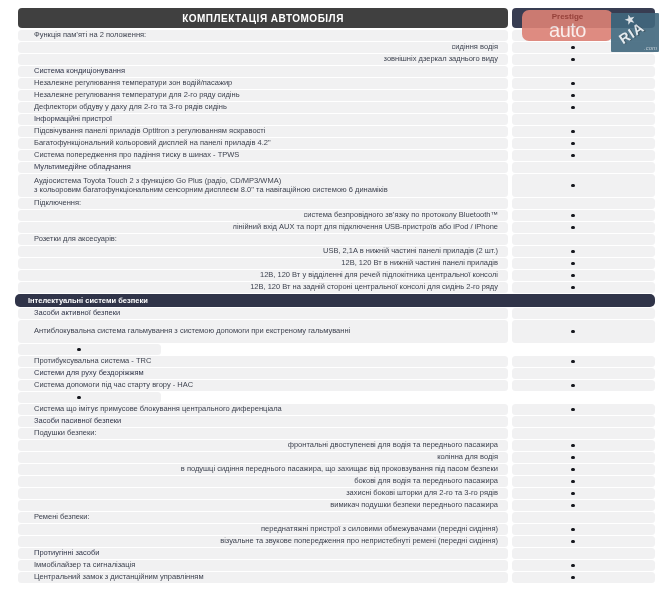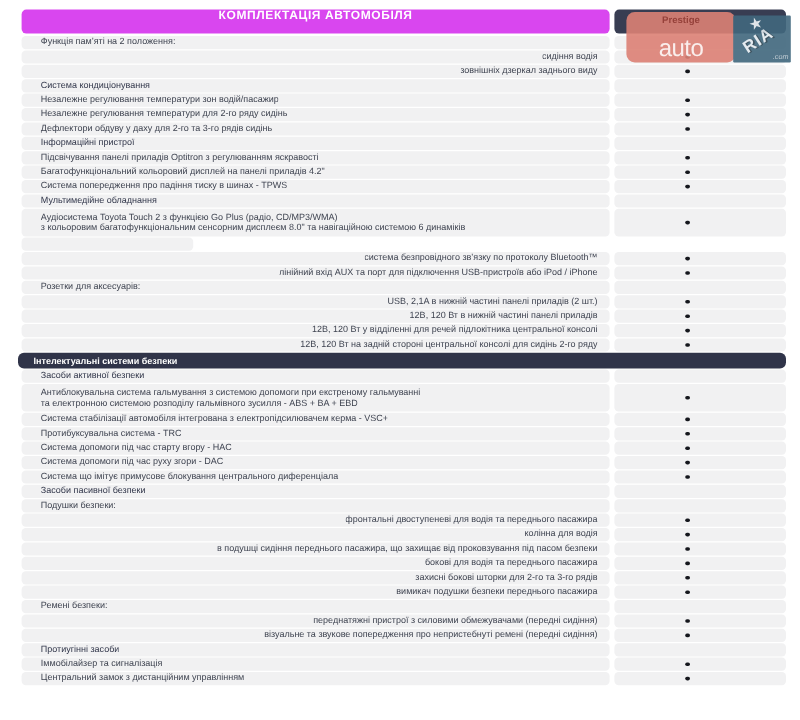--- a/index.html
+++ b/index.html
@@ -5,41 +5,41 @@
   html,body{margin:0;padding:0;}
   body{
     width:667px;height:600px;background:#ffffff;
     font-family:"Liberation Sans", sans-serif;
     position:relative;overflow:hidden;
     -webkit-font-smoothing:antialiased;
   }
   .page{position:absolute;inset:0;}
   
   .header-row{position:absolute;top:8px;left:18px;right:12px;height:20px;display:flex;gap:4px;}
-  .title-bar{flex:1;background:#d946ef;border-radius:4px;display:flex;justify-content:center;}
+  .title-bar{flex:1;background:#404040;border-radius:4px;display:flex;align-items:center;justify-content:center;}
   .title-bar span{color:#ffffff;font-size:10px;font-weight:bold;letter-spacing:.5px;}
   .col-header{width:143px;background:#383d52;border-radius:4px;}
   
   #rows{position:absolute;top:30px;left:18px;right:12px;}
   .row{display:flex;gap:4px;margin-bottom:1.5px;height:10.5px;}
   .row.double{height:22.5px;}
   .lbl{flex:1;background:#f1f1f2;border-radius:3.5px;display:flex;align-items:center;
        padding:0 10px 0 16px;font-size:7.5px;color:#3e4350;line-height:10px;min-width:0;}
   .lbl span{white-space:nowrap;overflow:hidden;}
   .lbl.right{justify-content:flex-end;text-align:right;padding-left:24px;}
   .lbl.bold{font-weight:normal;color:#31364a;}
   .lbl.multi{flex-direction:column;align-items:flex-start;justify-content:center;line-height:9.6px;}
   .val{width:143px;background:#f1f1f2;border-radius:3.5px;display:flex;align-items:center;justify-content:center;flex:none;}
   .dot{width:3.2px;height:3.2px;border-radius:50%;background:#15171d;margin-left:-21px;}
   .row.band{background:#303449;border-radius:5px;height:12.5px;align-items:center;
             padding-left:13px;margin-left:-3px;margin-right:0;}
   .row.band span{color:#ffffff;font-weight:bold;font-size:7.5px;text-align:center;}
   
   .watermark{position:absolute;top:10px;right:8px;width:137px;height:42px;opacity:.9;}
-  .wm-salmon{position:absolute;left:0;top:0;width:91px;height:42px;background:#dc8175;border-radius:7px;}
+  .wm-salmon{position:absolute;left:0;top:0;width:91px;height:31px;background:#dc8175;border-radius:7px;}
   .wm-prestige{position:absolute;top:2px;left:0;right:0;text-align:center;
                color:#a04238;font-size:8px;font-weight:bold;}
   .wm-auto{position:absolute;bottom:1px;left:0;right:0;text-align:center;
            color:#fbeeec;font-size:20px;font-weight:normal;letter-spacing:-.5px;line-height:20px;}
   .wm-teal{position:absolute;left:89px;top:3px;width:48px;height:39px;background:#41687e;border-radius:1px;}
   .wm-star{position:absolute;top:-1px;left:13px;color:#f2f6f8;font-size:13px;transform:rotate(-18deg);}
   .wm-ria{position:absolute;top:12px;left:7px;color:#e3eaef;font-size:14px;font-weight:bold;
           transform:rotate(-33deg);letter-spacing:1px;text-shadow:1px 1px 0 #2c4452;}
   .wm-com{position:absolute;right:2px;bottom:1px;color:#bdc9d1;font-size:6px;font-style:italic;}
 </style>
@@ -147,20 +147,23 @@
       <div class="row double">
         <div class="lbl multi">
           <span>Аудіосистема Toyota Touch 2 з функцією Go Plus (радіо, CD/MP3/WMA)</span>
           <span>з кольоровим багатофункціональним сенсорним дисплеєм 8.0" та навігаційною системою 6 динаміків</span>
         </div>
         <div class="val">
           <span class="dot"></span>
         </div>
       </div>
       <div class="row">
+        <div class="lbl">
+          <span>Підключення:</span>
+        </div>
         <div class="val"></div>
       </div>
       <div class="row">
         <div class="lbl right">
           <span>система безпровідного зв’язку по протоколу Bluetooth™</span>
         </div>
         <div class="val">
           <span class="dot"></span>
         </div>
       </div>
@@ -215,54 +218,53 @@
       </div>
       <div class="row">
         <div class="lbl bold">
           <span>Засоби активної безпеки</span>
         </div>
         <div class="val"></div>
       </div>
       <div class="row double">
         <div class="lbl multi">
           <span>Антиблокувальна система гальмування з системою допомоги при екстреному гальмуванні</span>
-          <span>та електронною системою розподілу гальмівного зусилля - ABS + BA + EBD</span>
-        </div>
-        <div class="val">
-          <span class="dot"></span>
-        </div>
-      </div>
-      <div class="row">
-        <div class="lbl">
-          <span>Система стабілізації автомобіля інтегрована з електропідсилювачем керма - VSC+</span>
-        </div>
+        </div>
+        <div class="val">
+          <span class="dot"></span>
+        </div>
+      </div>
+      <div class="row">
         <div class="val">
           <span class="dot"></span>
         </div>
       </div>
       <div class="row">
         <div class="lbl">
           <span>Протибуксувальна система - TRC</span>
         </div>
         <div class="val">
           <span class="dot"></span>
         </div>
       </div>
       <div class="row">
+        <div class="lbl bold">
+          <span>Системи для руху бездоріжжям</span>
+        </div>
+        <div class="val"></div>
+      </div>
+      <div class="row">
         <div class="lbl">
           <span>Система допомоги під час старту вгору - HAC</span>
         </div>
         <div class="val">
           <span class="dot"></span>
         </div>
       </div>
       <div class="row">
-        <div class="lbl">
-          <span>Система допомоги під час руху згори - DAC</span>
-        </div>
         <div class="val">
           <span class="dot"></span>
         </div>
       </div>
       <div class="row">
         <div class="lbl">
           <span>Система що імітує примусове блокування центрального диференціала</span>
         </div>
         <div class="val">
           <span class="dot"></span>

